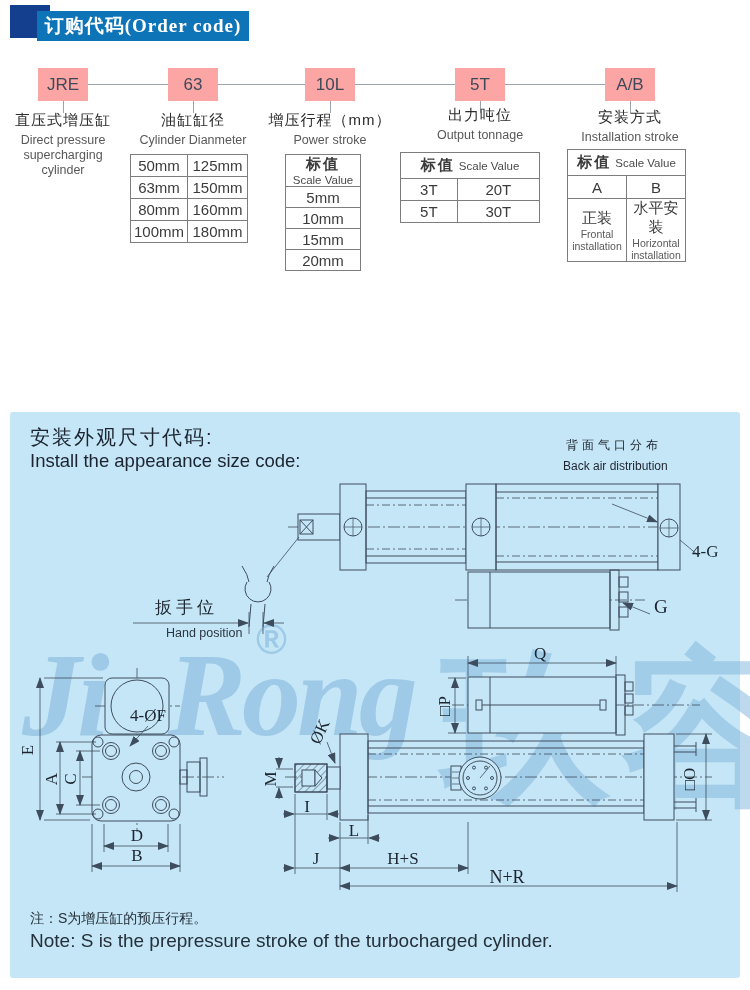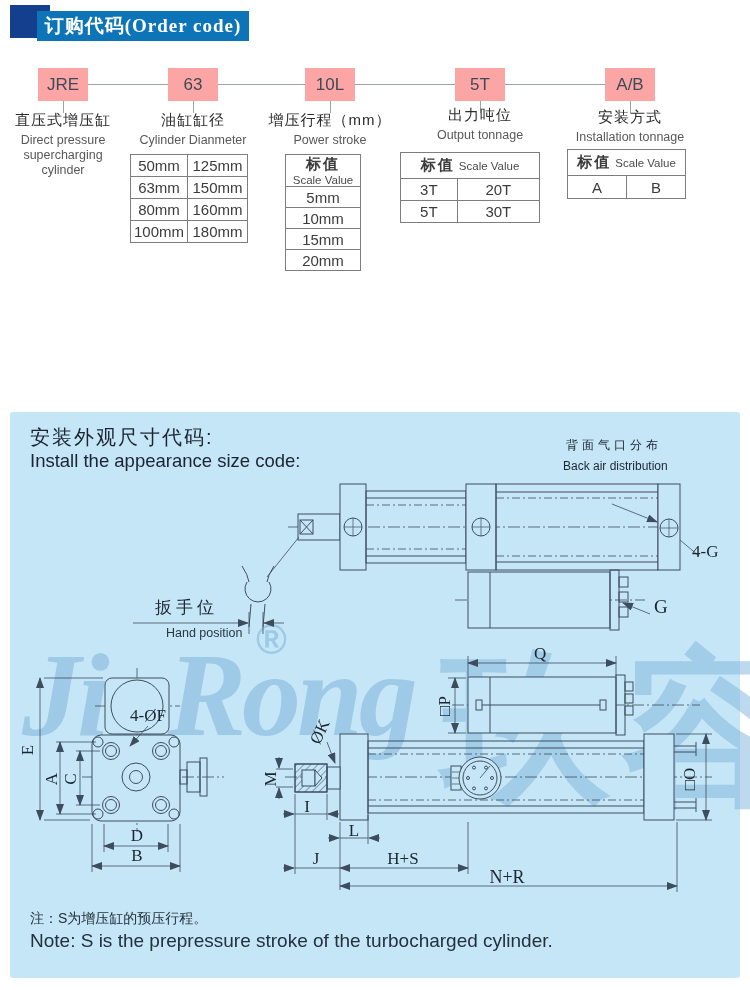--- a/index.html
+++ b/index.html
@@ -72,21 +72,21 @@
 <div class="abs zh-label" style="left:545px;top:108px">安装方式</div>
 
 <div class="abs en-label" style="left:-22px">
   <div>Direct pressure</div>
   <div>supercharging</div>
   <div>cylinder</div>
 </div>
 <div class="abs en-label" style="left:108px">Cylinder Dianmeter</div>
 <div class="abs en-label" style="left:245px">Power stroke</div>
 <div class="abs en-label" style="left:395px;top:128px">Output tonnage</div>
-<div class="abs en-label" style="left:545px;top:130px">Installation tonnage</div>
+<div class="abs en-label" style="left:545px;top:130px">Installation stroke</div>
 
 <table class="t" style="left:130px;top:154px">
   <tbody>
   <tr>
         <td style="width:56px;height:21px">50mm</td>
         <td style="width:59px">125mm</td>
       </tr>
   <tr>
         <td style="height:21px">63mm</td>
         <td>150mm</td>
@@ -148,20 +148,32 @@
   <tbody>
       <tr>
         <td colspan="2" style="width:117px;height:25px">
     <span class="th-zh">标值</span>
     <span class="th-en">Scale Value</span>
   </td>
       </tr>
   <tr>
     <td style="width:58px;height:22px">A</td>
     <td style="width:58px">B</td>
+  </tr>
+  <tr>
+    <td style="height:58px">
+      <div>正装</div>
+      <div class="cellsub">Frontal</div>
+      <div class="cellsub">installation</div>
+    </td>
+    <td>
+      <div>水平安装</div>
+      <div class="cellsub">Horizontal</div>
+      <div class="cellsub">installation</div>
+    </td>
   </tr>
 </tbody>
   </table>
 
 <div class="abs panel"></div>
 
 <div class="abs wm wm-latin">JiuRong</div>
 <div class="abs wm wm-reg">®</div>
 <div class="abs wm wm-cjk">玖容</div>
 

